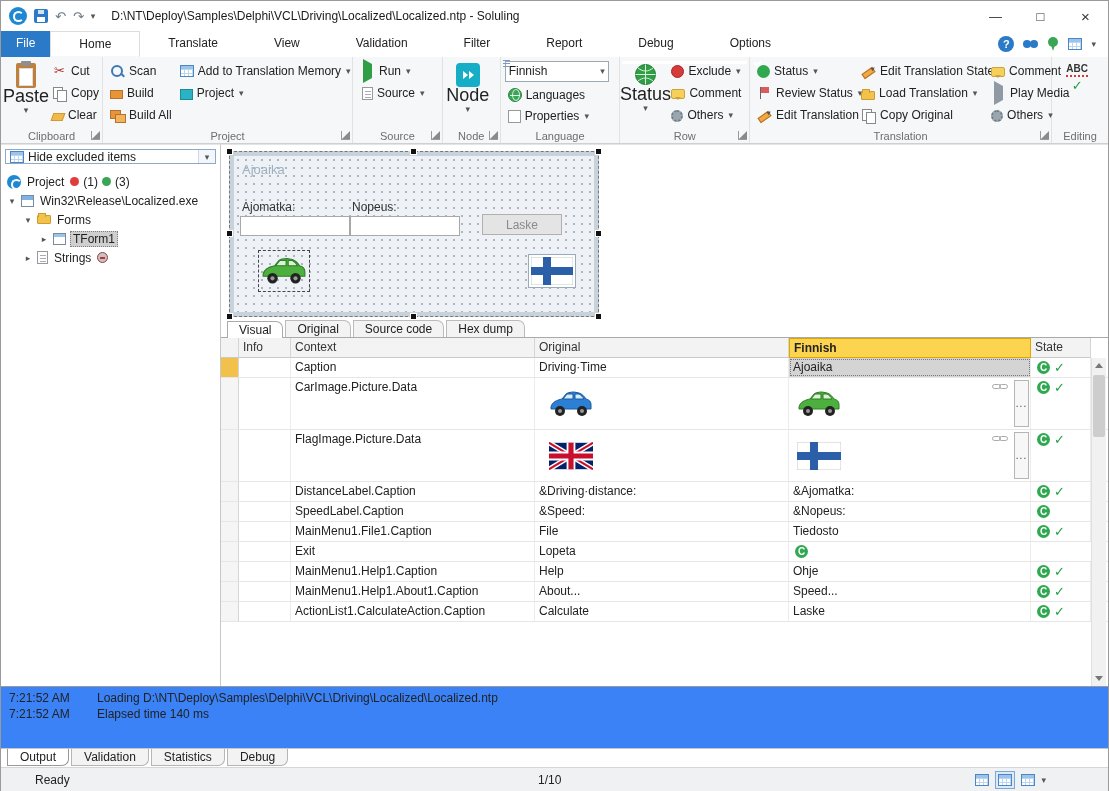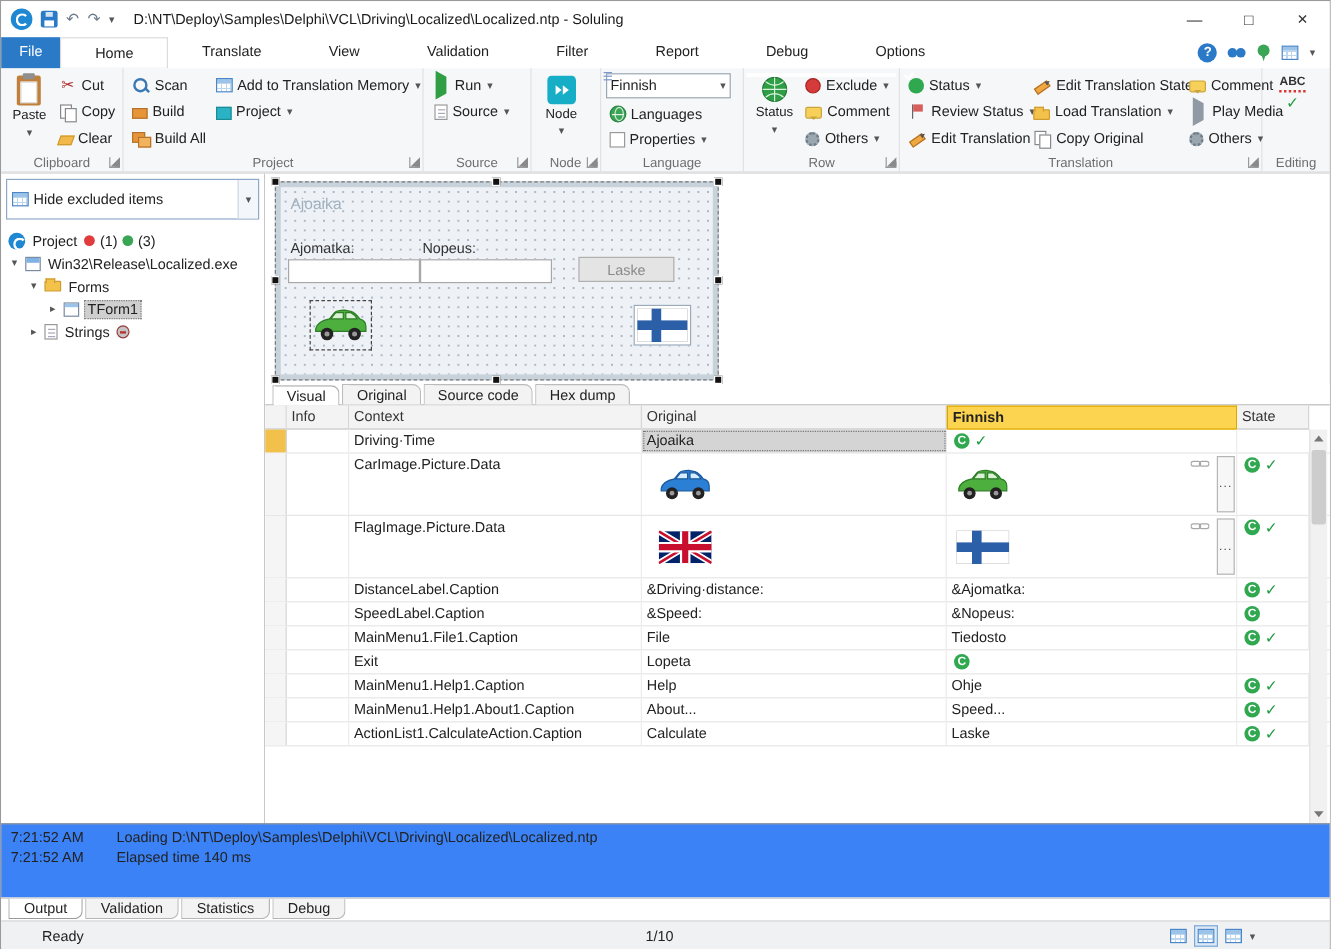--- a/index.html
+++ b/index.html
@@ -40,21 +40,21 @@
     repeating-linear-gradient(rgba(0,0,0,0) 0 3px, #bcd6ee 3px 4px);background-color:#fff}
   .dd{font-size:9px;color:#555;line-height:10px}
 
   
   #ribbon{position:absolute;top:56px;left:0;right:0;height:87px;background:#f6f7f8;border-bottom:1px solid #d0d0d0;display:flex}
   .rgroup{position:relative;height:100%;border-right:1px solid #e2e2e2;padding:3px 3px 16px 4px;display:flex;gap:2px}
   .rgroup-label{position:absolute;bottom:1px;left:0;right:0;text-align:center;font-size:11px;color:#6e6e6e}
   .launcher{position:absolute;right:2px;bottom:3px;width:9px;height:9px;border-left:1px solid #9a9a9a;border-bottom:1px solid #9a9a9a}
   .launcher::after{content:"";position:absolute;right:0;bottom:0;width:0;height:0;border-left:4px solid transparent;border-top:4px solid transparent;border-right:4px solid #8a8a8a;border-bottom:4px solid #8a8a8a}
   .big-btn{width:42px;display:flex;flex-direction:column;align-items:center;padding-top:3px;gap:2px;cursor:default}
-  .big-btn .blabel{font-size:11px;line-height:13px;text-align:right;white-space:nowrap}
+  .big-btn .blabel{font-size:18px;line-height:13px;text-align:right;white-space:nowrap}
   .scol{display:flex;flex-direction:column}
   .sbtn{display:flex;align-items:center;gap:4px;height:22px;padding:0 3px;white-space:nowrap;cursor:default}
   .sbtn .dd{margin-left:1px}
 
   .i-paste-big{width:20px;height:25px;background:#c07f3a;border-radius:2px;position:relative}
   .i-paste-big::before{content:"";position:absolute;left:3px;top:5px;right:3px;bottom:2px;background:#fff;border:1px solid #ddd}
   .i-paste-big::after{content:"";position:absolute;left:5px;top:-2px;width:10px;height:5px;background:#8f8f8f;border-radius:1px}
   .i-cut-glyph{color:#b03030;font-size:13px;line-height:14px;width:15px;text-align:center}
   .i-copy::before{content:"";position:absolute;left:1px;top:1px;width:8px;height:10px;background:#fff;border:1px solid #888}
   .i-copy::after{content:"";position:absolute;left:5px;top:4px;width:8px;height:10px;background:#fff;border:1px solid #888}
@@ -86,21 +86,21 @@
   .i-pencil::before{content:"";position:absolute;left:1px;top:6px;width:11px;height:4px;background:#f0a841;border:1px solid #b5722c;transform:rotate(-35deg)}
   .i-pencil::after{content:"";position:absolute;left:10px;top:2px;width:0;height:0;border:2px solid transparent;border-left:4px solid #555;transform:rotate(-35deg)}
   .i-folder{width:14px;height:9px;margin-top:4px;background:#f3c24b;border:1px solid #cf9c2f;border-radius:1px}
   .i-folder::before{content:"";position:absolute;top:-3px;left:0;width:6px;height:3px;background:#f3c24b;border:1px solid #cf9c2f;border-bottom:none}
   .abc-icon{font-size:10px;font-weight:bold;color:#333;line-height:11px;border-bottom:2px dotted #d33;padding-bottom:1px}
   .combo{display:flex;align-items:center;height:21px;width:104px;background:#fff;border:1px solid #9aa7b4;padding:0 3px;margin:1px 0 2px 0}
   .combo .cval{flex:1}
 
   
   #sidebar{position:absolute;left:0;top:143px;width:220px;height:542px;background:#fff;border-right:1px solid #c8c8c8;border-top:1px solid #e4e4e4}
-  .filter-combo{display:flex;align-items:center;gap:4px;height:34px;margin:4px;border:1px solid #8fa8c8;background:#fff;padding-left:4px}
+  .filter-combo{display:flex;align-items:center;gap:4px;height:15px;margin:4px;border:1px solid #8fa8c8;background:#fff;padding-left:4px}
   .filter-combo .cval{flex:1;white-space:nowrap;overflow:hidden}
   .combo-arrow{width:17px;height:100%;display:flex;align-items:center;justify-content:center;border-left:1px solid #d0d8e4;background:#f3f6fa}
   .tree{padding-top:4px}
   .trow{display:flex;align-items:center;gap:4px;height:19px;white-space:nowrap;cursor:default}
   .texp{width:10px;text-align:center;font-size:9px;color:#555}
   .tlabel{padding:0 2px}
   .tlabel.selected{background:#cfcfcf;border:1px dotted #808080}
   .dot-red{width:9px;height:9px;border-radius:50%;background:#e03c3c;display:inline-block}
   .dot-green{width:9px;height:9px;border-radius:50%;background:#3aa655;display:inline-block}
   .i-win{width:13px;height:12px;background:#fff;border:1px solid #7a8aa0}
@@ -506,20 +506,21 @@
         <div>Info</div>
         <div>Context</div>
         <div>Original</div>
         <div class="hdr-finnish">Finnish</div>
         <div>State</div>
       </div>
 
       <div class="grid-cols grid-row">
         <div class="cell-marker hot"></div>
         <div></div>
+        <div class="cell-context">Caption</div>
         <div class="cell-orig">Driving·Time</div>
         <div class="cell-trans selected">Ajoaika</div>
         <div class="cell-state">
             <span class="c-badge">C</span>
             <span class="chk">✓</span>
           </div>
       </div>
 
       <div class="grid-cols grid-row tall">
         <div class="cell-marker"></div>

